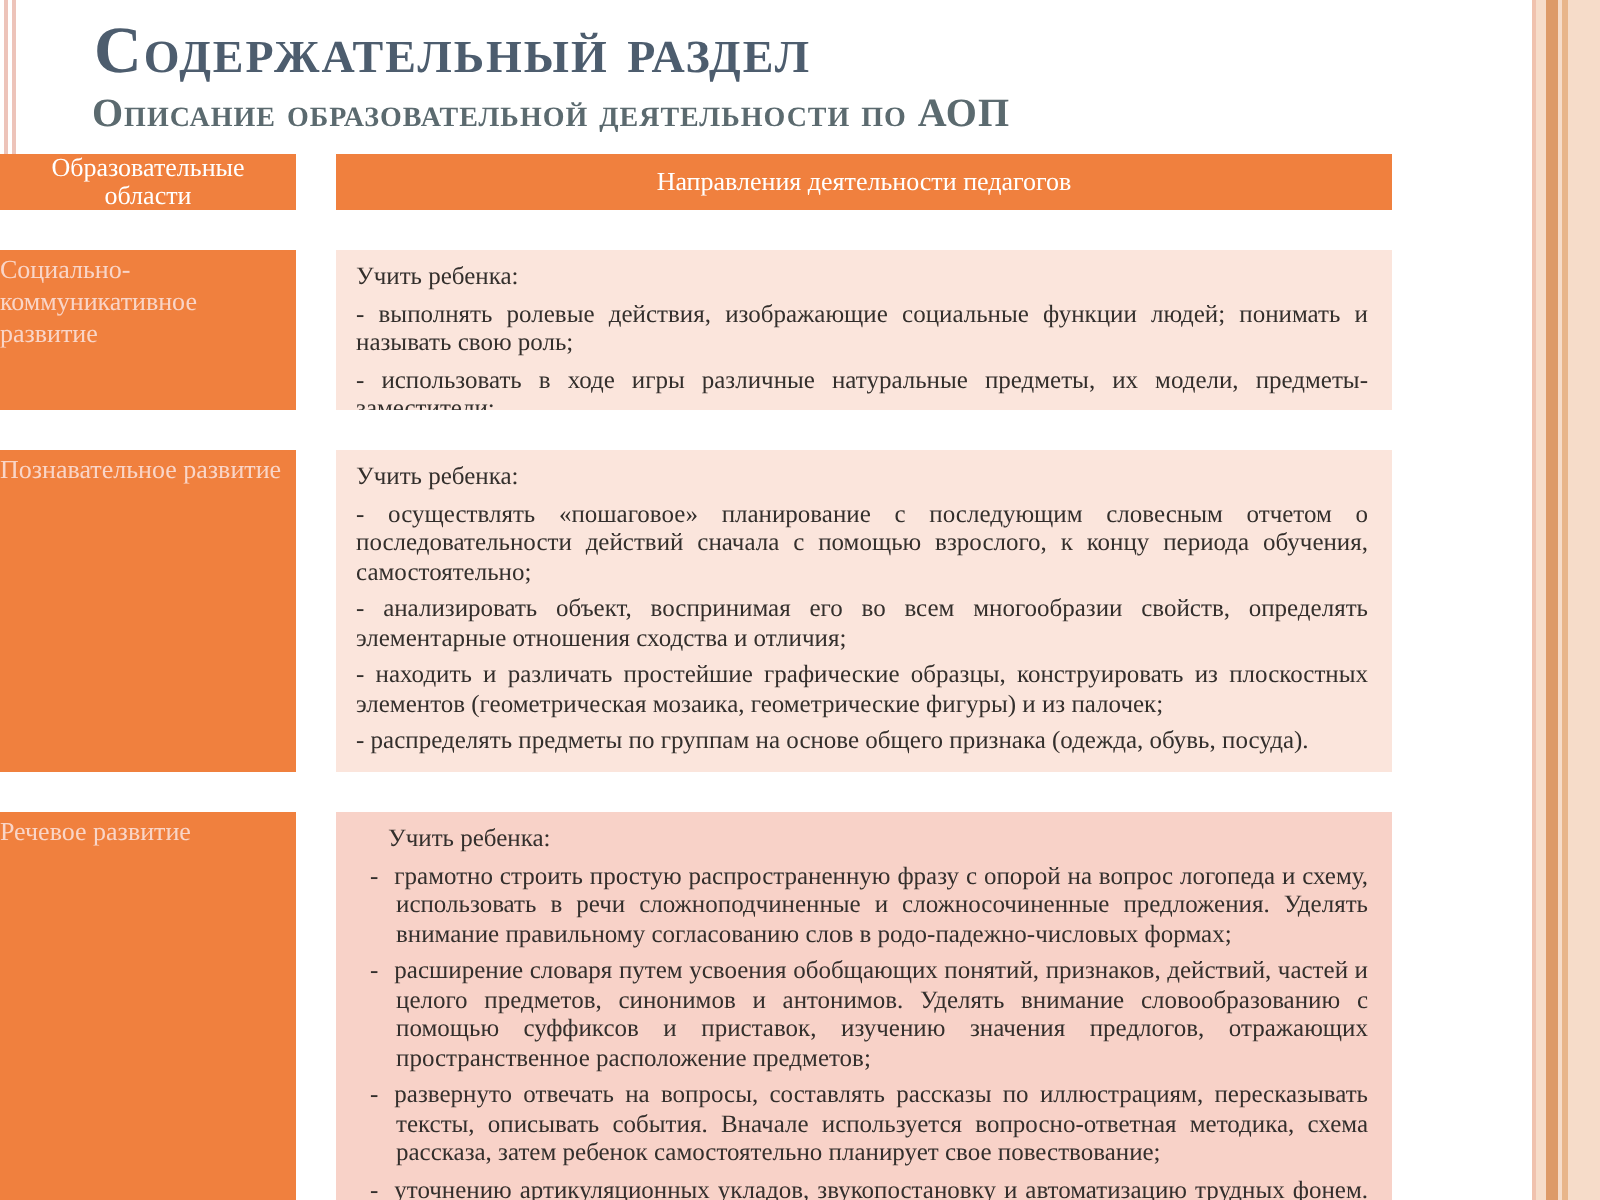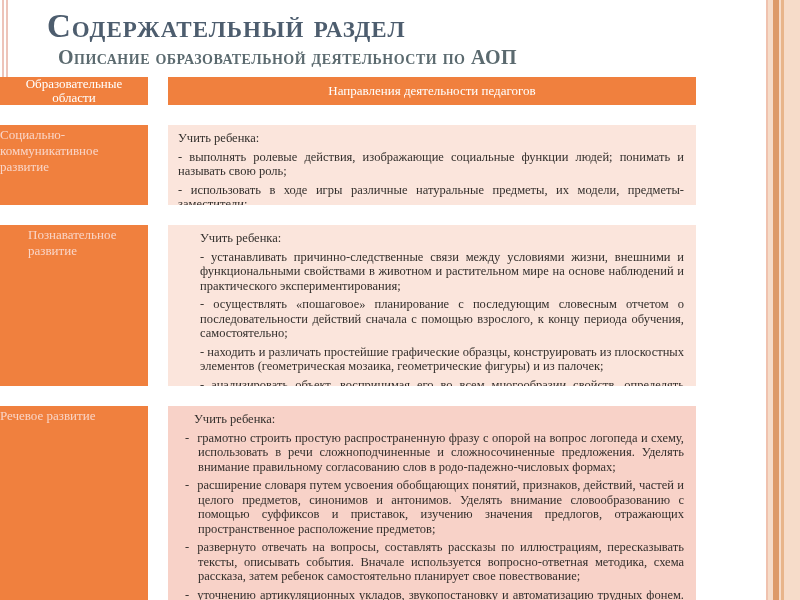--- a/index.html
+++ b/index.html
@@ -15,21 +15,21 @@
   .right-band .edge{position:absolute;left:0;top:0;width:2px;height:600px;background:#f0c2ae;}
   .right-band .stripe1{position:absolute;left:7px;top:0;width:6px;height:600px;background:#dd9a68;}
   .right-band .stripe2{position:absolute;left:15px;top:0;width:3px;height:600px;background:#e8b58a;}
   
   .title{
     position:absolute;left:47px;top:8px;width:700px;
     font-variant:small-caps;font-weight:bold;letter-spacing:1px;
     font-size:33px;line-height:36px;color:#4d5d6e;
   }
   .subtitle{
-    position:absolute;left:58px;top:46px;width:700px;
+    position:absolute;left:46px;top:46px;width:700px;
     font-variant:small-caps;font-weight:bold;letter-spacing:.5px;
     font-size:20px;line-height:23px;color:#5b6a6f;
   }
   
   .aop-table{
     position:absolute;left:0;top:77px;width:696px;
     display:grid;grid-template-columns:148px 1fr;grid-auto-rows:min-content;
     gap:20px;background:#ffffff;
   }
   .cell{box-sizing:border-box;overflow:hidden;}
@@ -42,21 +42,21 @@
     background:#f0803e;color:#f9d5c8;
     text-align:left;font-size:13px;line-height:16px;padding-top:2px;
   }
   .body-cell{
     color:#332f2c;font-size:12.5px;line-height:14.5px;text-align:justify;
     padding:2px 8px 2px 6px;
   }
   .bg-light{background:#fbe5dc;}
   .bg-pink{background:#f8d2c8;}
   .h-r1{height:80px;}
-  .h-r2{height:161px;padding-left:28px;}
+  .h-r2{height:161px;}
   .h-r3{height:246px;}
   .body-cell p{margin:4px;}
   .dash-item::before{content:"-\00a0";}
   .row3-intro{padding-left:16px;}
   .row3-item{padding-left:20px;text-indent:-13px;}
   .row3-item::before{content:"-";padding-right:8px;}
 </style>
 </head>
 <body>
 
@@ -79,24 +79,23 @@
   <div class="cell area-cell h-r1">Социально-коммуникативное развитие</div>
   <div class="cell body-cell bg-light h-r1">
     <p>Учить ребенка:</p>
     <p class="dash-item">выполнять ролевые действия, изображающие социальные функции людей; понимать и называть свою роль;</p>
     <p class="dash-item">использовать в ходе игры различные натуральные предметы, их модели, предметы-заместители;</p>
   </div>
 
   <div class="cell area-cell h-r2">Познавательное развитие</div>
   <div class="cell body-cell bg-light h-r2">
     <p>Учить ребенка:</p>
-    <p class="dash-item">устанавливать причинно-следственные связи между условиями жизни, внешними и функциональными свойствами в животном и растительном мире на основе наблюдений и практического экспериментирования;</p>
     <p class="dash-item">осуществлять «пошаговое» планирование с последующим словесным отчетом о последовательности действий сначала с помощью взрослого, к концу периода обучения, самостоятельно;</p>
+    <p class="dash-item">анализировать объект, воспринимая его во всем многообразии свойств, определять элементарные отношения сходства и отличия;</p>
     <p class="dash-item">находить и различать простейшие графические образцы, конструировать из плоскостных элементов (геометрическая мозаика, геометрические фигуры) и из палочек;</p>
-    <p class="dash-item">анализировать объект, воспринимая его во всем многообразии свойств, определять элементарные отношения сходства и отличия;</p>
     <p class="dash-item">распределять предметы по группам на основе общего признака (одежда, обувь, посуда).</p>
   </div>
 
   <div class="cell area-cell h-r3">Речевое развитие</div>
   <div class="cell body-cell bg-pink h-r3">
     <p class="row3-intro">Учить ребенка:</p>
     <p class="row3-item">грамотно строить простую распространенную фразу с опорой на вопрос логопеда и схему, использовать в речи сложноподчиненные и сложносочиненные предложения. Уделять внимание правильному согласованию слов в родо-падежно-числовых формах;</p>
     <p class="row3-item">расширение словаря путем усвоения обобщающих понятий, признаков, действий, частей и целого предметов, синонимов и антонимов. Уделять внимание словообразованию с помощью суффиксов и приставок, изучению значения предлогов, отражающих пространственное расположение предметов;</p>
     <p class="row3-item">развернуто отвечать на вопросы, составлять рассказы по иллюстрациям, пересказывать тексты, описывать события. Вначале используется вопросно-ответная методика, схема рассказа, затем ребенок самостоятельно планирует свое повествование;</p>
     <p class="row3-item">уточнению артикуляционных укладов, звукопостановку и автоматизацию трудных фонем. Большое внимание уделяется слуховой дифференциации смешиваемых звуков. При работе над фонематическим восприятием ребенка учат различать твердые и мягкие, звонкие и глухие согласные;</p>

